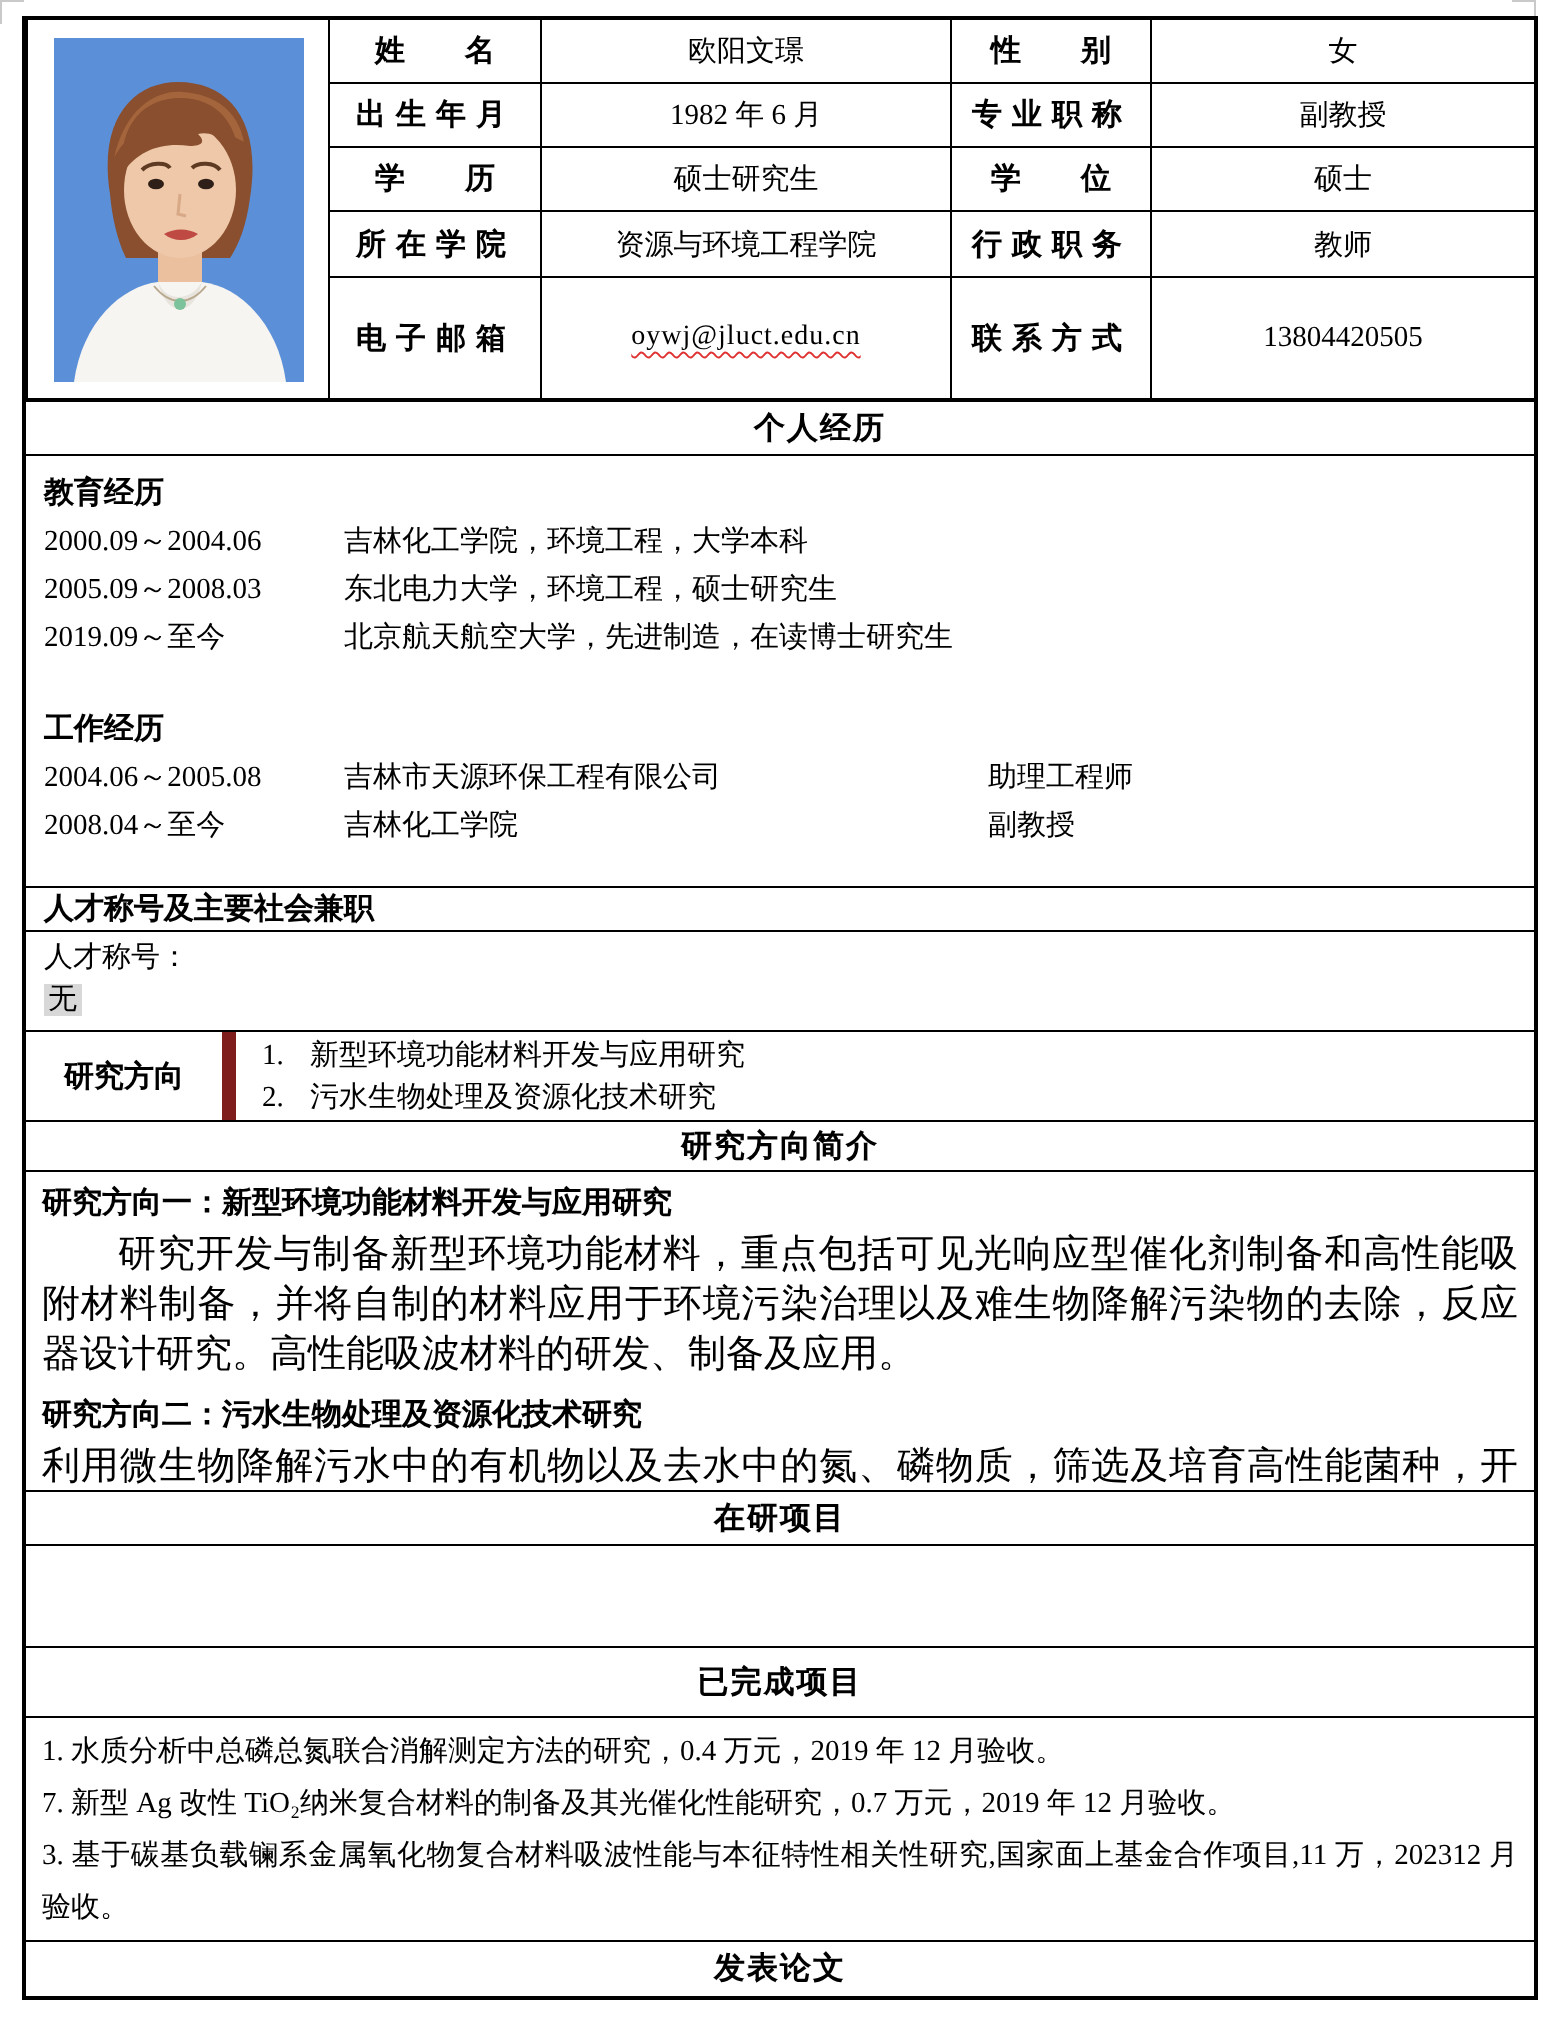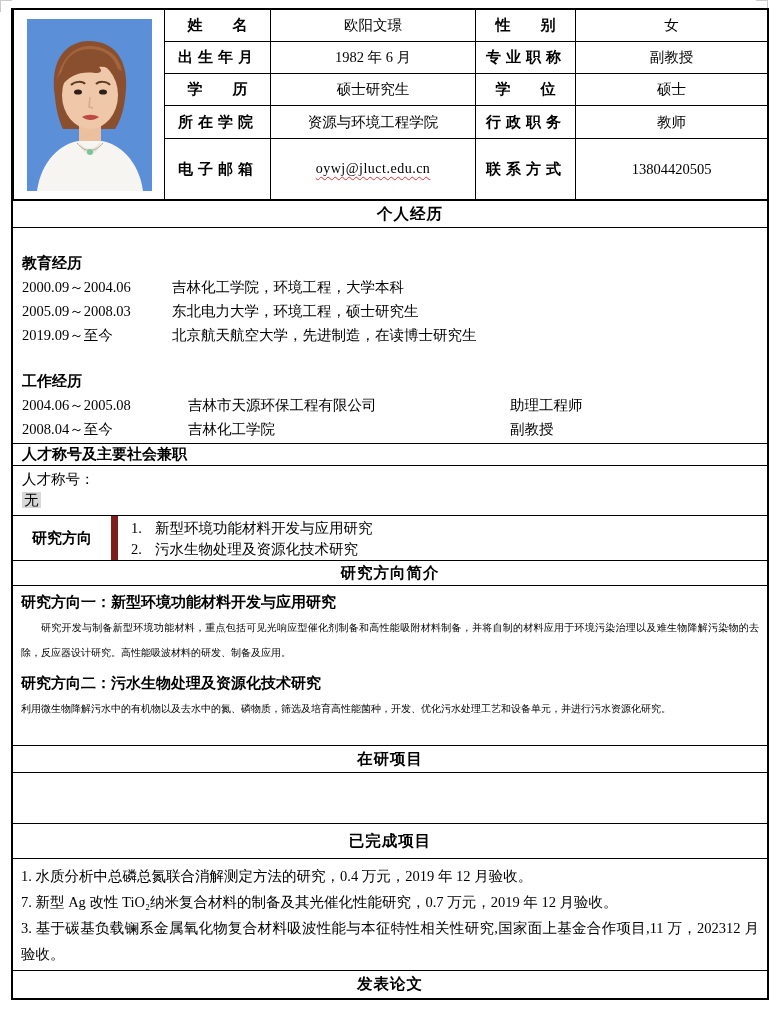--- a/index.html
+++ b/index.html
@@ -62,40 +62,40 @@
   .r-rd       { height:45px; display:grid; grid-template-columns:105px 1fr; }
   .r-intro-h  { height:25px; }
   .r-intro    { height:160px; padding:4px 8px 0 8px; }
   .r-ongoing  { height:27px; }
   .r-empty    { height:51px; }
   .r-completed{ height:35px; }
   .r-items    { height:112px; padding:4px 8px 0 8px; }
   .r-pub      { height:28px; }
 
   
-  .exp-block { padding:23px 9px; font-size:14.5px; }
+  .exp-block { padding:7px 9px; font-size:14.5px; }
   .subhead { font-weight:bold; font-size:15px; line-height:24px; }
   .exp-line { line-height:24px; white-space:nowrap; }
   .period { display:inline-block; width:150px; }
-  .org { display:inline-block; width:322px;margin-left:16px; }
+  .org { display:inline-block; width:322px; }
   .work-gap { margin-top:22px; }
 
   .hl { background:#d8d8d8; padding:0 2px; }
 
   .rd-label {
     border-right:7px solid #7f1d1d;
     display:flex; align-items:center; justify-content:center;
     font-weight:bold; font-size:15px;
   }
   .rd-content { padding:2px 0 0 13px; font-size:14.5px; }
   .rd-content .li { line-height:21px; }
   .num { display:inline-block; width:24px; }
 
   .intro-head { font-weight:bold; font-size:15px; line-height:25px; }
-  .intro-body { font-size:10px; line-height:25px; text-align:justify; }
+  .intro-body { font-size:19px; line-height:25px; text-align:justify; }
   .indent { text-indent:2em; }
   .mt { margin-top:6px; }
 
   .item { font-size:14.5px; line-height:26px; text-align:justify; }
 </style>
 </head>
 <body>
 
 <div class="page">
   <div class="mark mark-tl"></div>

